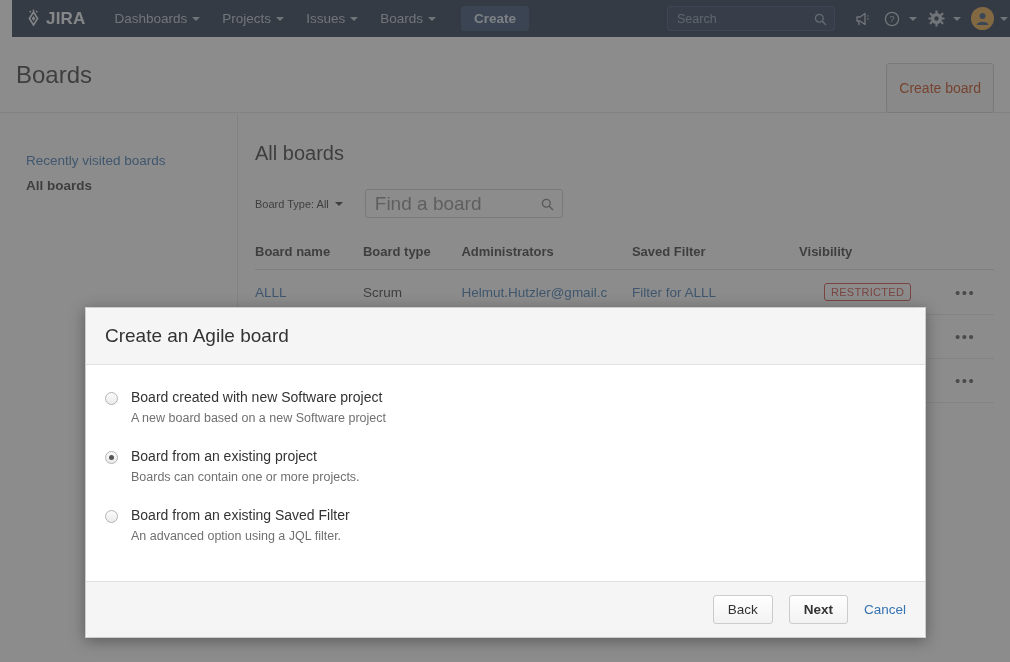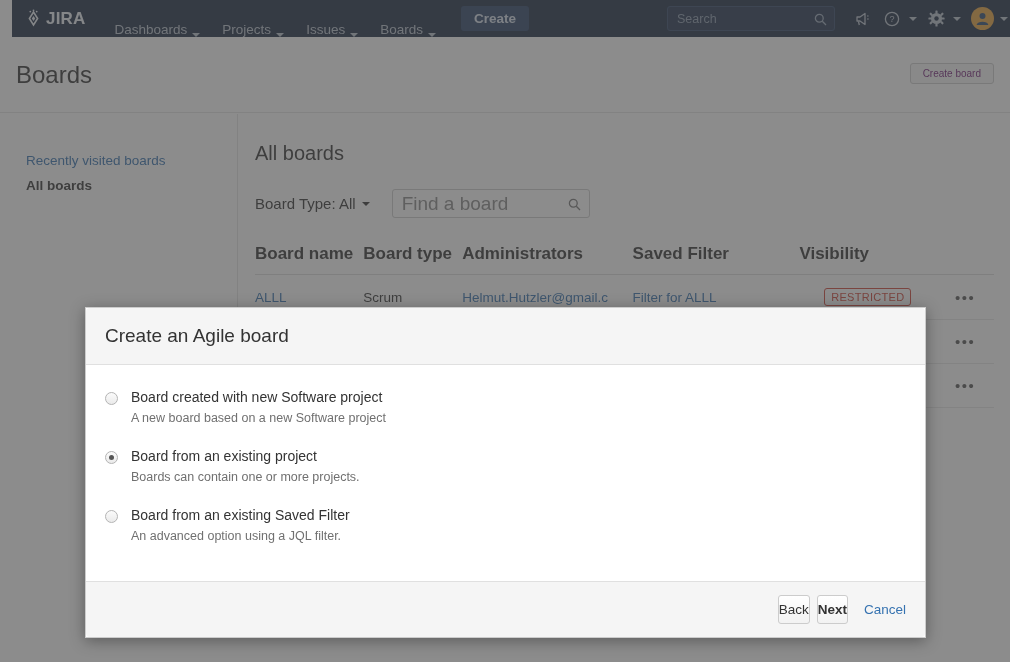--- a/index.html
+++ b/index.html
@@ -32,21 +32,21 @@
     height: 37px;
   }
   .logo-mark {
     width: 19px; height: 20px; position: relative; margin-right: 3px;
   }
   .logo-text {
     color: #e9eef3; font-size: 17px; font-weight: bold; letter-spacing: .2px;
   }
   .nav-item {
     color: #b9c2ce; font-size: 13.5px; padding: 0 11px; height: 37px;
-    display: flex; align-items: flex-end; cursor: pointer; white-space: nowrap;
+    display: flex; align-items: center; cursor: pointer; white-space: nowrap;
   }
   .nav-item .caret {
     margin-left: 5px; width: 0; height: 0;
     border-left: 4px solid transparent; border-right: 4px solid transparent;
     border-top: 4px solid #b9c2ce; display: inline-block;
   }
   .create-btn {
     background: #2a4268; color: #d7e0ec; font-size: 13.5px; font-weight: bold;
     padding: 5px 13px; border-radius: 3px; margin-left: 14px; cursor: pointer;
   }
@@ -90,21 +90,21 @@
     width: 1010px; height: 76px;
     background: #ffffff; border-bottom: 1px solid #e4e4e4;
   }
   .page-title {
     position: absolute; left: 16px; top: 24px;
     font-size: 24px; color: #333; font-weight: normal;
   }
   .create-board-btn {
     position: absolute; right: 16px; top: 26px;
     background: #f7f7f7; border: 1px solid #cccccc; border-radius: 3px;
-    font-size: 10px; color: #701a75; padding: 4px 12px; cursor: pointer;
+    font-size: 14px; color: #c2410c; padding: 16px 12px; cursor: pointer;
   }
 
   
   .content-wrap {
     position: absolute; top: 114px; left: 0;
     width: 1010px; height: 323px;
   }
   .sidebar {
     position: absolute; left: 0; top: 0; width: 238px; height: 323px;
     background: #ffffff; border-right: 1px solid #e4e4e4;
@@ -119,21 +119,21 @@
     position: absolute; left: 239px; top: 0; right: 0; height: 323px;
     padding: 0 16px 0 16px; background: #fff;
   }
   .main-title {
     font-size: 20px; color: #333; margin: 28px 0 0 0; font-weight: normal;
   }
   .filters {
     display: flex; align-items: center; margin-top: 24px;
   }
   .board-type {
-    font-size: 15px; color: #333; cursor: pointer; margin-right: 22px;
+    font-size: 11px; color: #333; cursor: pointer; margin-right: 22px;
     display: flex; align-items: center;
   }
   .board-type .caret {
     margin-left: 6px; width: 0; height: 0;
     border-left: 4px solid transparent; border-right: 4px solid transparent;
     border-top: 4px solid #333;
   }
   .find-board {
     position: relative; width: 198px; height: 29px;
     border: 1px solid #ccc; border-radius: 3px; background: #fff;
@@ -142,21 +142,21 @@
   .find-board input {
     border: 0; outline: none; background: transparent; width: 100%; height: 100%;
     font-size: 19px; color: #333; padding: 0 26px 0 9px;
     font-family: "Liberation Sans", sans-serif;
   }
   .find-board input::placeholder { color: #888; }
   .find-board .s-icon { position: absolute; right: 8px; top: 7px; width: 13px; height: 13px; }
 
   table.boards { width: 100%; border-collapse: collapse; margin-top: 26px; }
   table.boards th {
-    text-align: left; font-size: 17px; color: #333; font-weight: bold;
+    text-align: left; font-size: 13px; color: #333; font-weight: bold;
     padding: 0 0 10px 0; border-bottom: 1px solid #dddddd;
   }
   table.boards td {
     font-size: 13.5px; color: #333; padding: 13px 0 13px 0;
     border-bottom: 1px solid #e8e8e8; vertical-align: middle;
     white-space: nowrap; overflow: hidden; margin-left: 31px;
   }
   .col-name  { width: 112px; }
   .col-type  { width: 102px; }
   .col-admin { width: 172px; }
@@ -215,22 +215,22 @@
   }
   .modal-footer {
     height: 56px; background: #f5f5f5;
     border-top: 1px solid #e0e0e0; border-radius: 0 0 4px 4px;
     display: flex; align-items: center; justify-content: flex-end;
     padding-right: 19px;
   }
   .btn {
     background: linear-gradient(#ffffff,#f2f2f2);
     border: 1px solid #ccc; border-radius: 3px;
-    font-size: 13.5px; color: #333; padding: 6px 0;
-    margin-left: 7px; cursor: pointer;
+    font-size: 13.5px; color: #333; padding: 6px 14px;
+    margin-left: 16px; cursor: pointer;
     font-family: "Liberation Sans", sans-serif;
   }
   .btn.primary { font-weight: bold; }
   .link-btn {
     color: #3572b0; font-size: 13.5px; margin-left: 16px; cursor: pointer;
   }
 </style>
 </head>
 <body>
 

